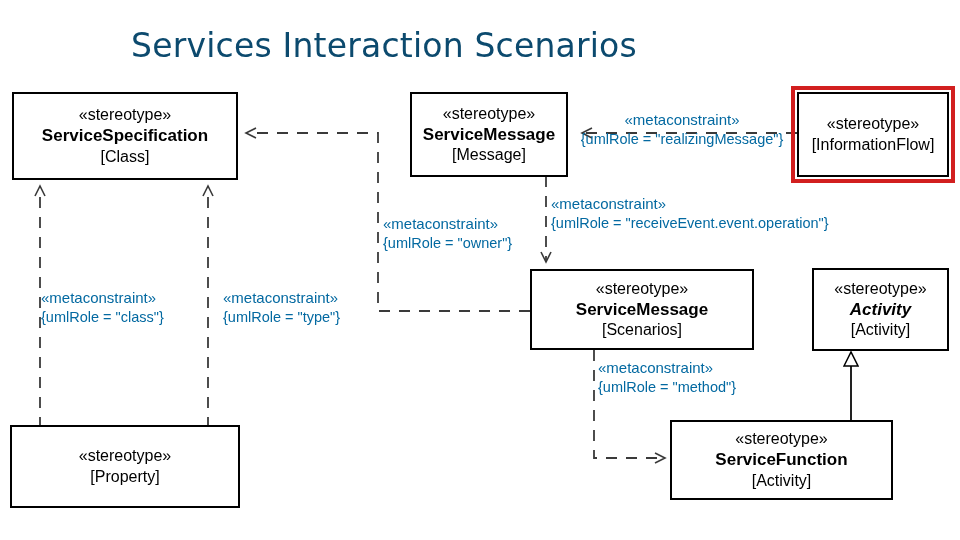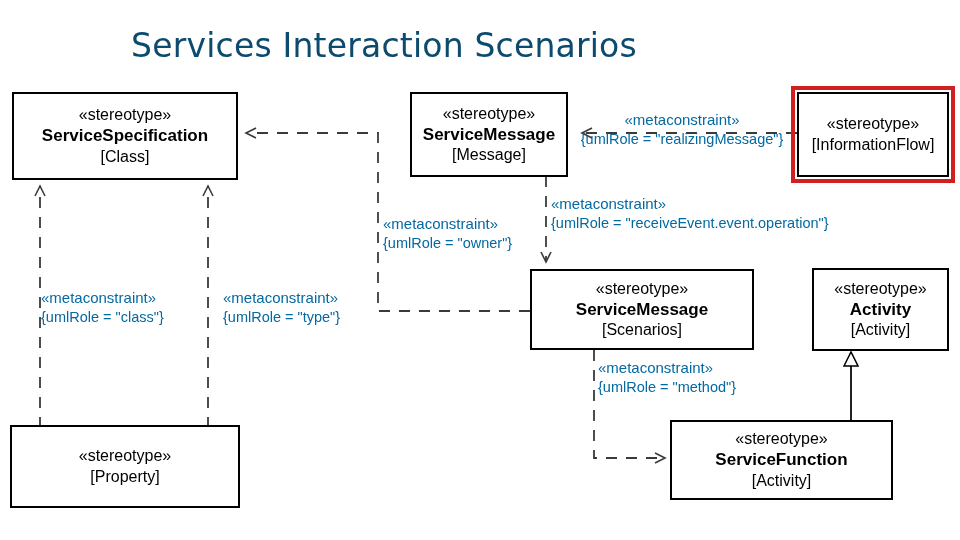--- a/index.html
+++ b/index.html
@@ -50,20 +50,21 @@
   }
   .uml-box .stereo {
     font-size: 16px;
     font-weight: 400;
   }
   .uml-box .bname {
     font-size: 17px;
     font-weight: bold;
   }
   .uml-box .bname.abstract {
+    font-style: italic;
   }
   .uml-box .meta {
     font-size: 16px;
     font-weight: 400;
   }
   .uml-box.highlighted {
     border: 2px solid #000000;
     outline: 4px solid #d21f1f;
     outline-offset: 2px;
   }

